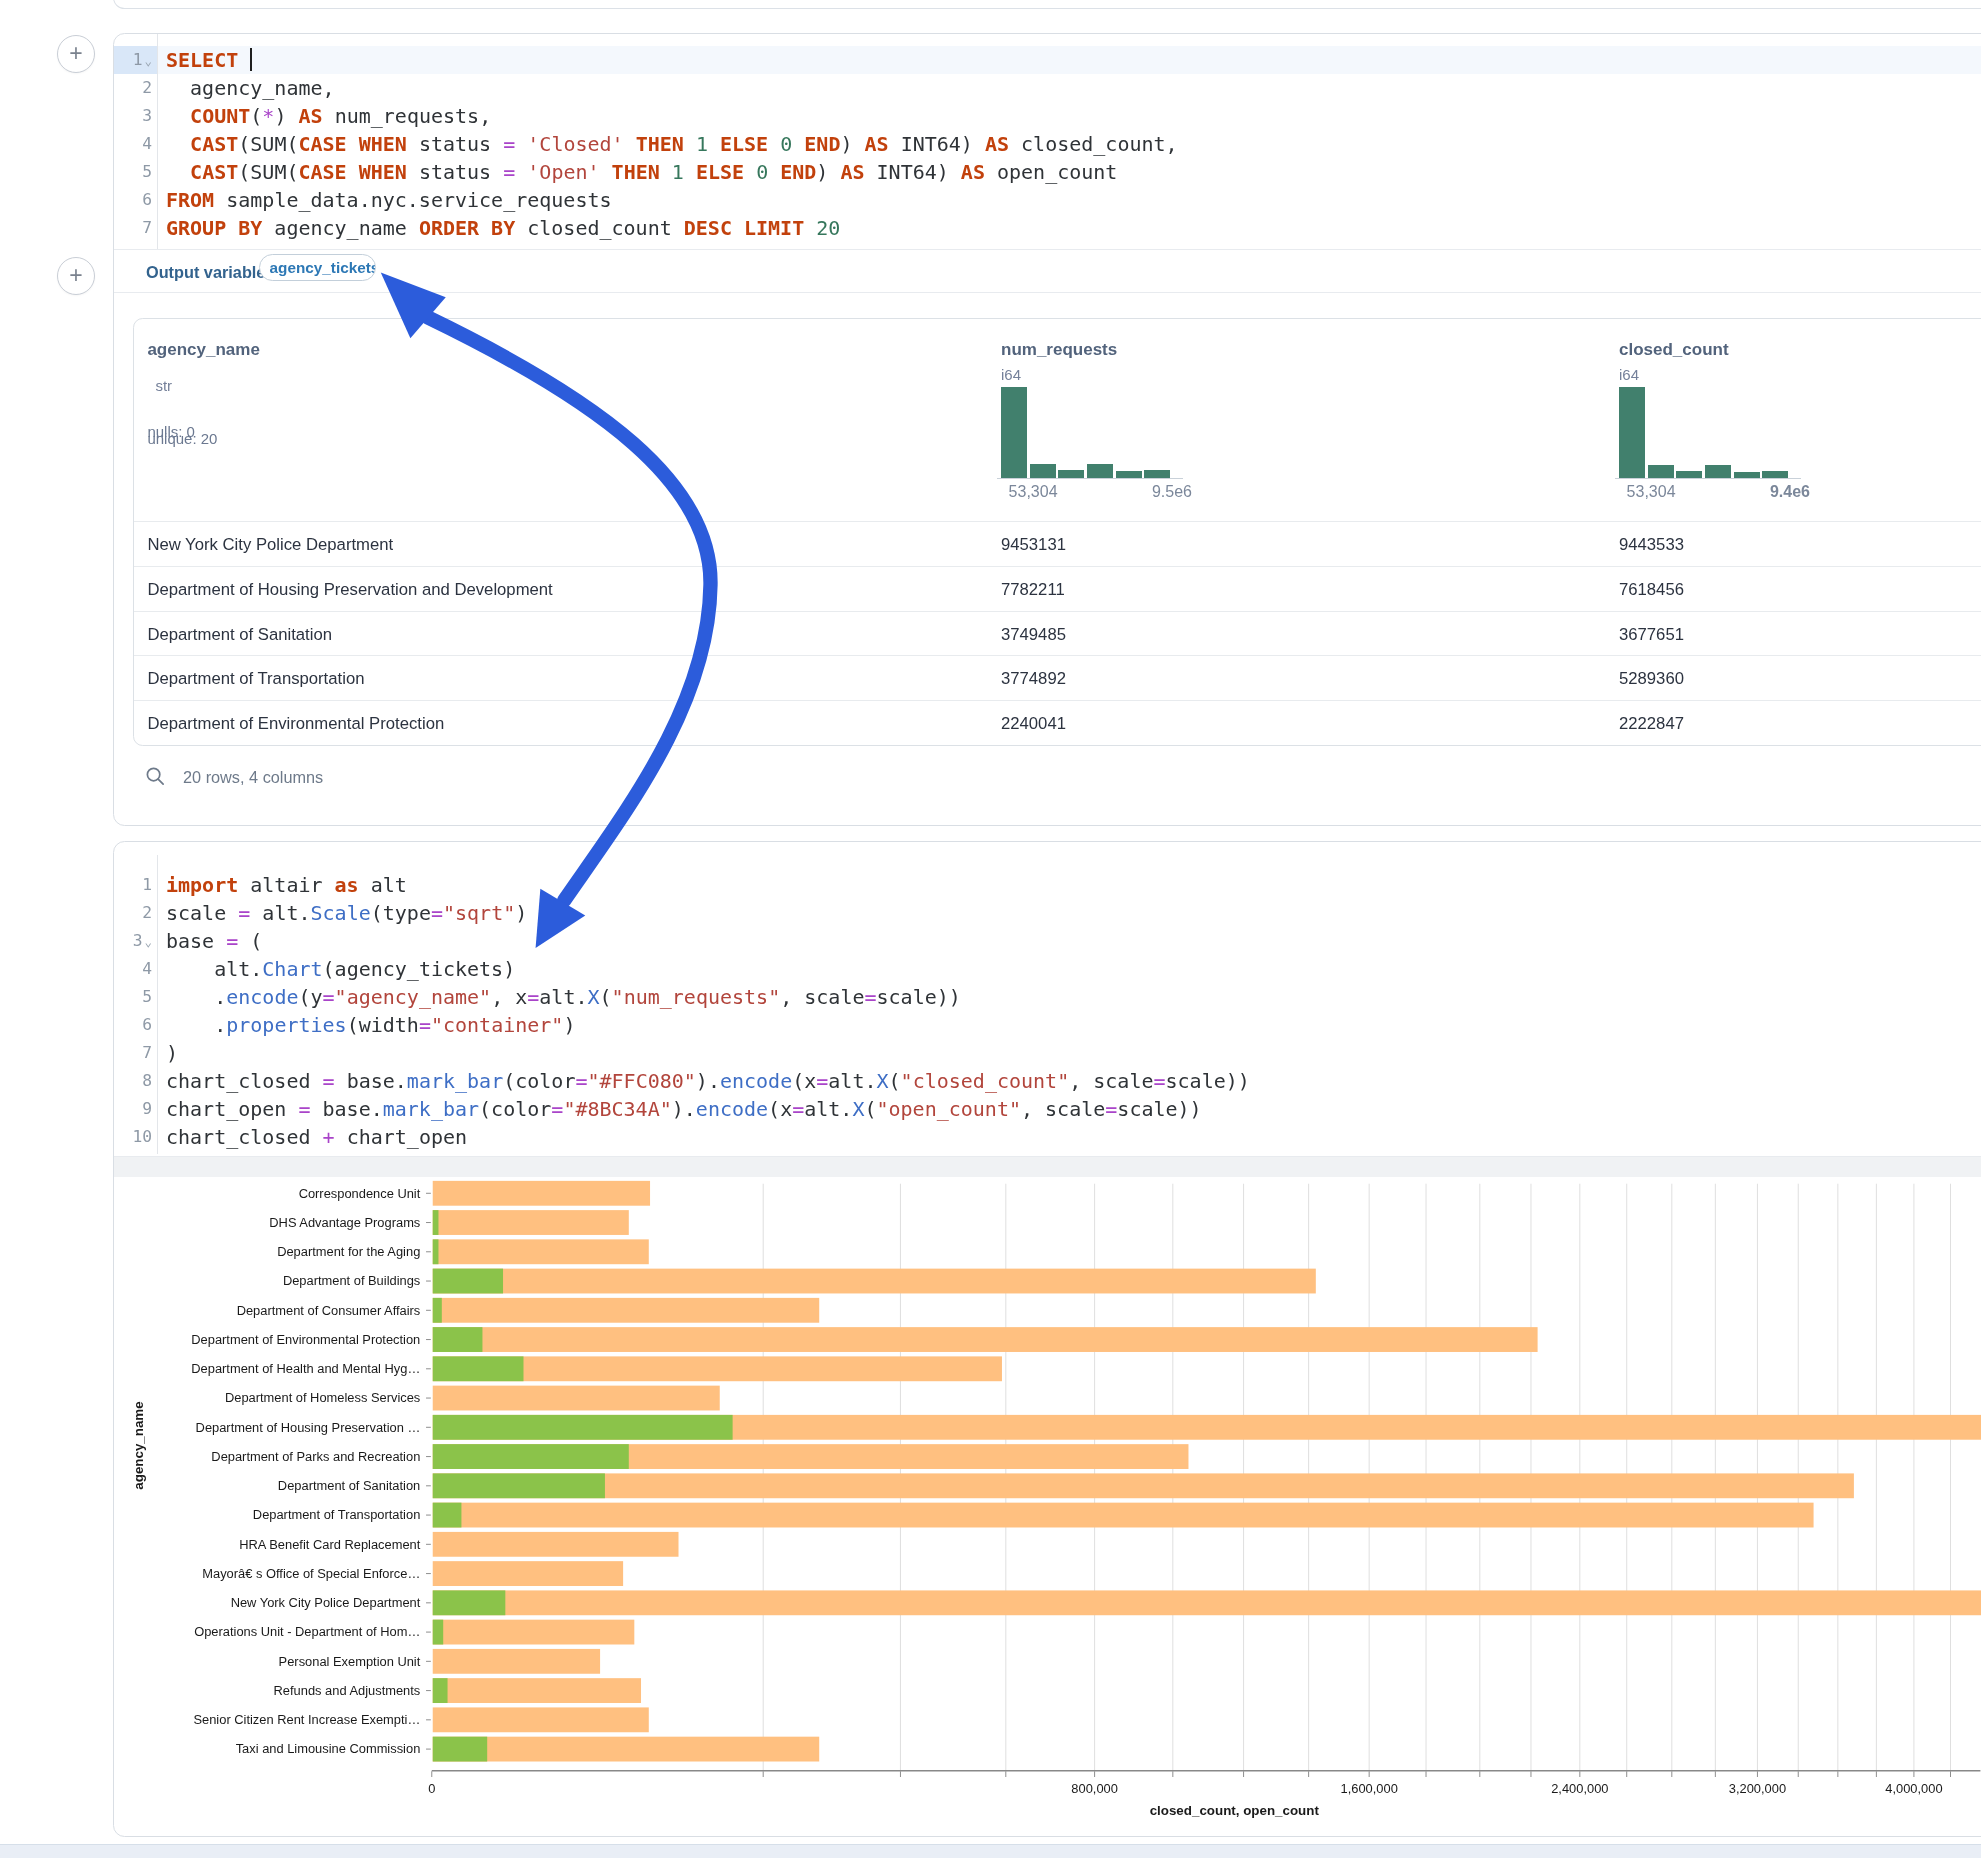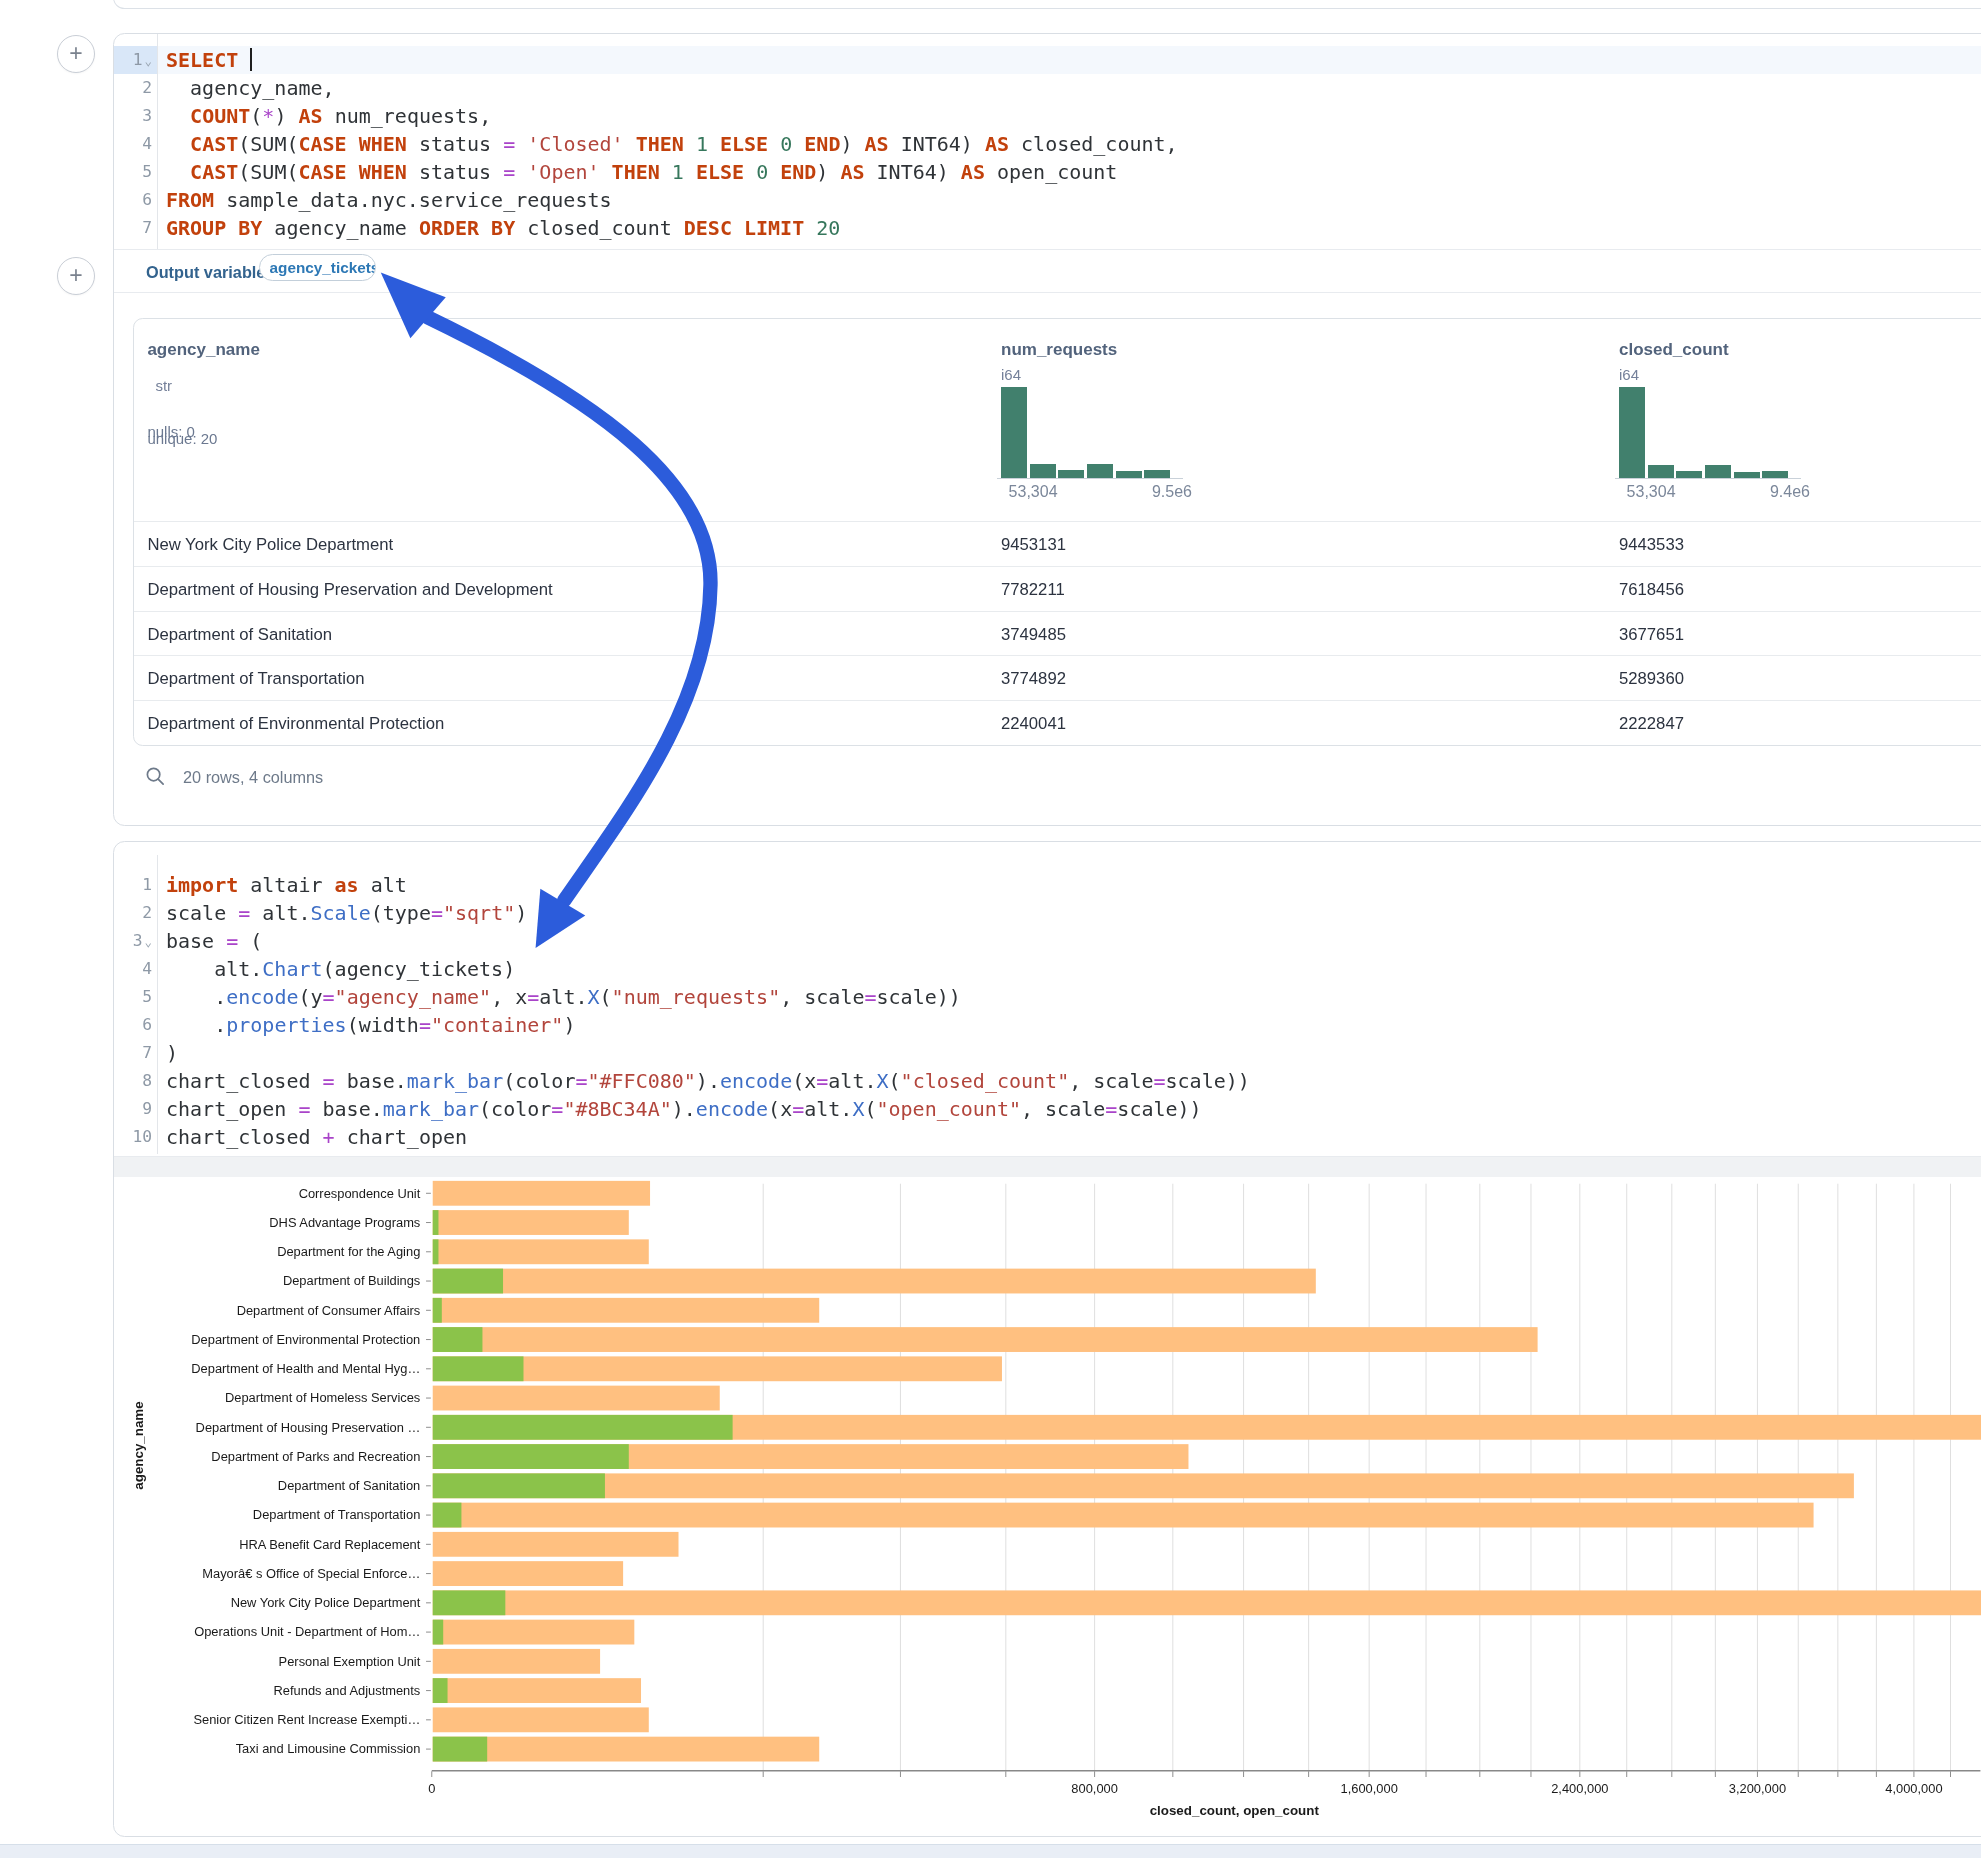--- a/index.html
+++ b/index.html
@@ -111,21 +111,21 @@
           <div class="th-type" style="left: 1485px; top: 47px;">i64</div>
           <div class="hist" style="left: 1485px; top: 81px;">
             <div class="hbar" style="left: 0px; width: 26px; height: 91px;"></div>
             <div class="hbar" style="left: 29px; width: 26px; height: 12.4px;"></div>
             <div class="hbar" style="left: 57px; width: 26px; height: 6.7px;"></div>
             <div class="hbar" style="left: 86px; width: 26px; height: 12.4px;"></div>
             <div class="hbar" style="left: 115px; width: 26px; height: 5.7px;"></div>
             <div class="hbar" style="left: 143px; width: 26px; height: 6.7px;"></div>
             <div class="hbase"></div>
             <div class="hlab" style="left: 7.6px;">53,304</div>
-            <div class="hlab" style="right: -17px;">9.4e6</div>
+            <div class="hlab" style="right: -17px; font-weight: bold;">9.4e6</div>
           </div>
         </div>
       <div id="tbl-rows">
           <div class="trow" style="top: 202px;">
             <div class="tcell" style="left: 13.4px;">New York City Police Department</div>
             <div class="tcell" style="left: 867px;">9453131</div>
             <div class="tcell" style="left: 1485px;">9443533</div>
           </div>
           <div class="trow" style="top: 247px;">
             <div class="tcell" style="left: 13.4px;">Department of Housing Preservation and Development</div>

